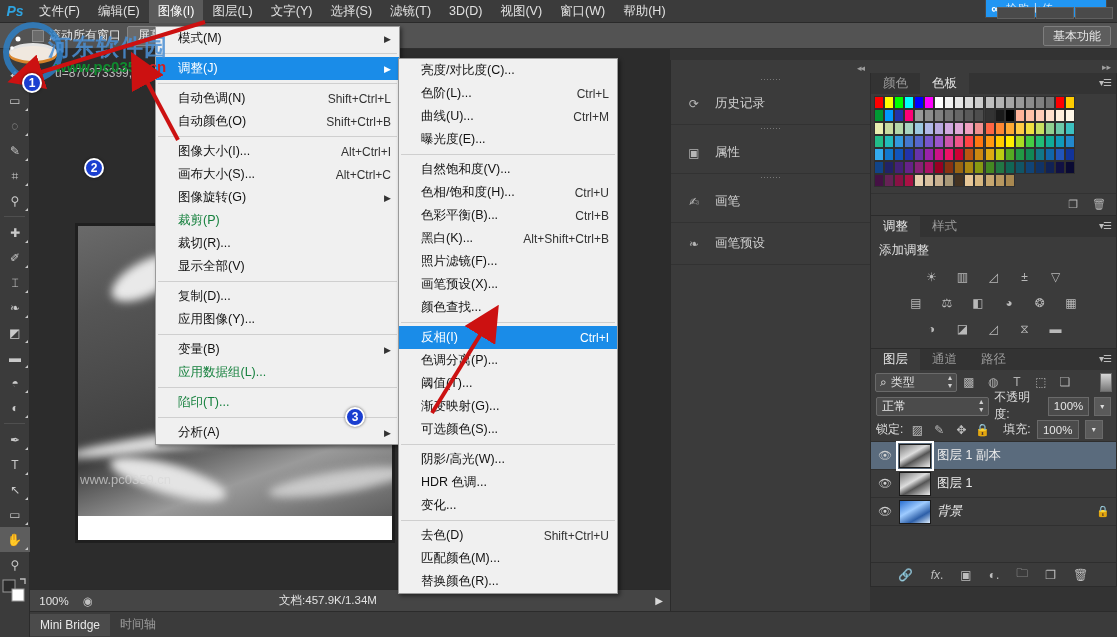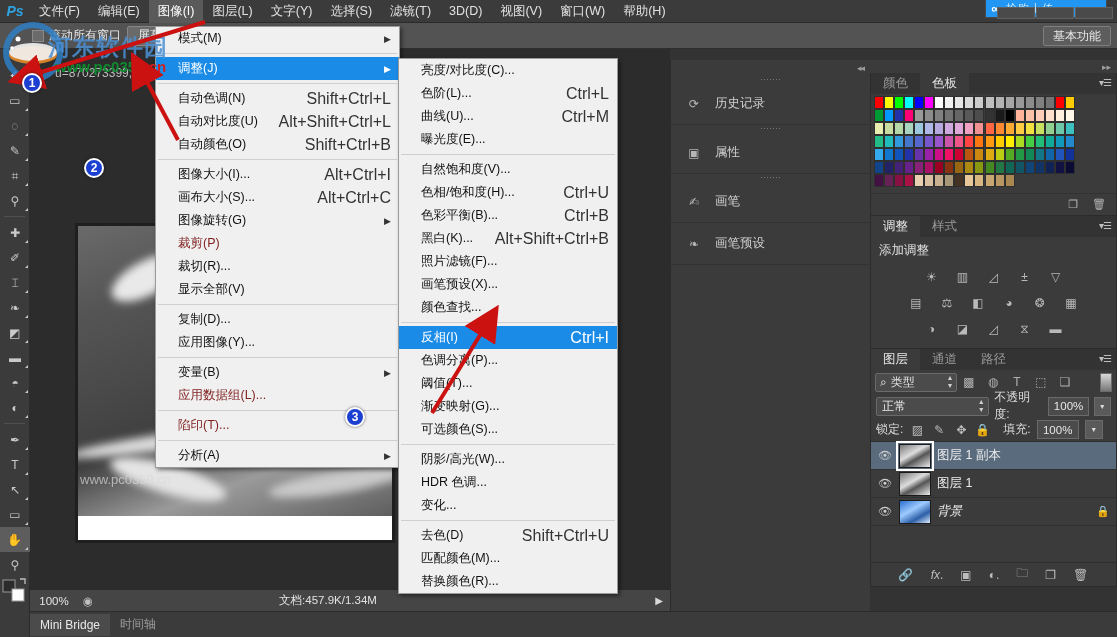--- a/index.html
+++ b/index.html
@@ -199,25 +199,25 @@
   
   .dropdown {
     position:absolute; background:#f0f0f0; border:1px solid #9a9a9a;
     box-shadow:2px 2px 4px rgba(0,0,0,.45); font-size:12.5px; color:#111;
     z-index:40;
   }
   .menu-main { left:155px; top:26px; width:245px; }
   .menu-sub  { left:398px; top:58px; width:220px; }
   .mi { height:23px; display:flex; align-items:center; padding:0 8px 0 22px; white-space:nowrap; }
   .mi .txt { flex:1; }
-  .mi .acc { color:#333; padding-left:12px; font-size:16px; }
+  .mi .acc { color:#333; padding-left:12px; font-size:12px; }
   .mi .arr { margin-left:8px; font-size:9px; color:#333; }
   .mi.hl { background:#1a8ce8; color:#fff; }
   .mi.hl .acc, .mi.hl .arr { color:#fff; }
-  .mi.dis { color:#7f1d1d;justify-content:flex-end; }
+  .mi.dis { color:#15803d;justify-content:flex-end; }
   .msep { height:1px; background:#cfcfcf; margin:3px 2px; }
 
   
   .badge {
     position:absolute; width:20px; height:20px; border-radius:50%;
     background:#1b3fd0; border:2px solid #fff; color:#fff; font-size:12px;
     display:flex; align-items:center; justify-content:center; z-index:60;
     box-shadow:0 0 3px rgba(0,0,0,.6); font-weight:bold;
   }
   .arrow-svg { position:absolute; z-index:55; pointer-events:none; }
@@ -646,24 +646,20 @@
       <div class="mi hl">
         <span class="txt">调整(J)</span>
         <span class="arr">▶</span>
       </div>
       <div class="msep"></div>
       <div class="mi">
         <span class="txt">自动色调(N)</span>
         <span class="acc">Shift+Ctrl+L</span>
       </div>
       <div class="mi">
-        <span class="txt">自动对比度(U)</span>
-        <span class="acc">Alt+Shift+Ctrl+L</span>
-      </div>
-      <div class="mi">
         <span class="txt">自动颜色(O)</span>
         <span class="acc">Shift+Ctrl+B</span>
       </div>
       <div class="msep"></div>
       <div class="mi">
         <span class="txt">图像大小(I)...</span>
         <span class="acc">Alt+Ctrl+I</span>
       </div>
       <div class="mi">
         <span class="txt">画布大小(S)...</span>

